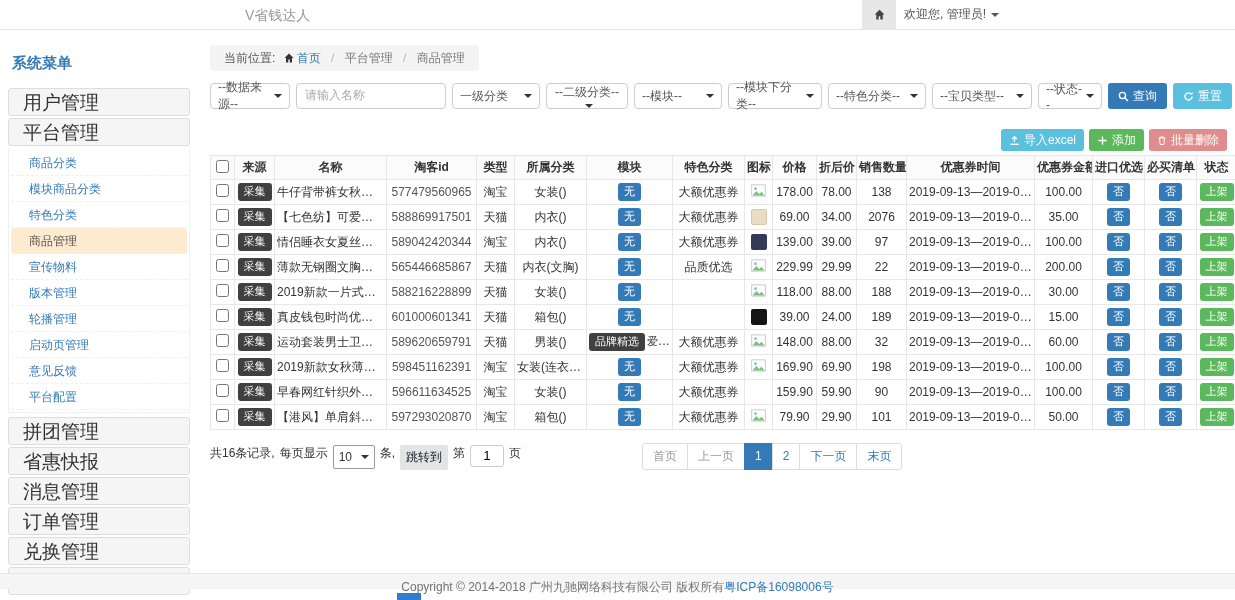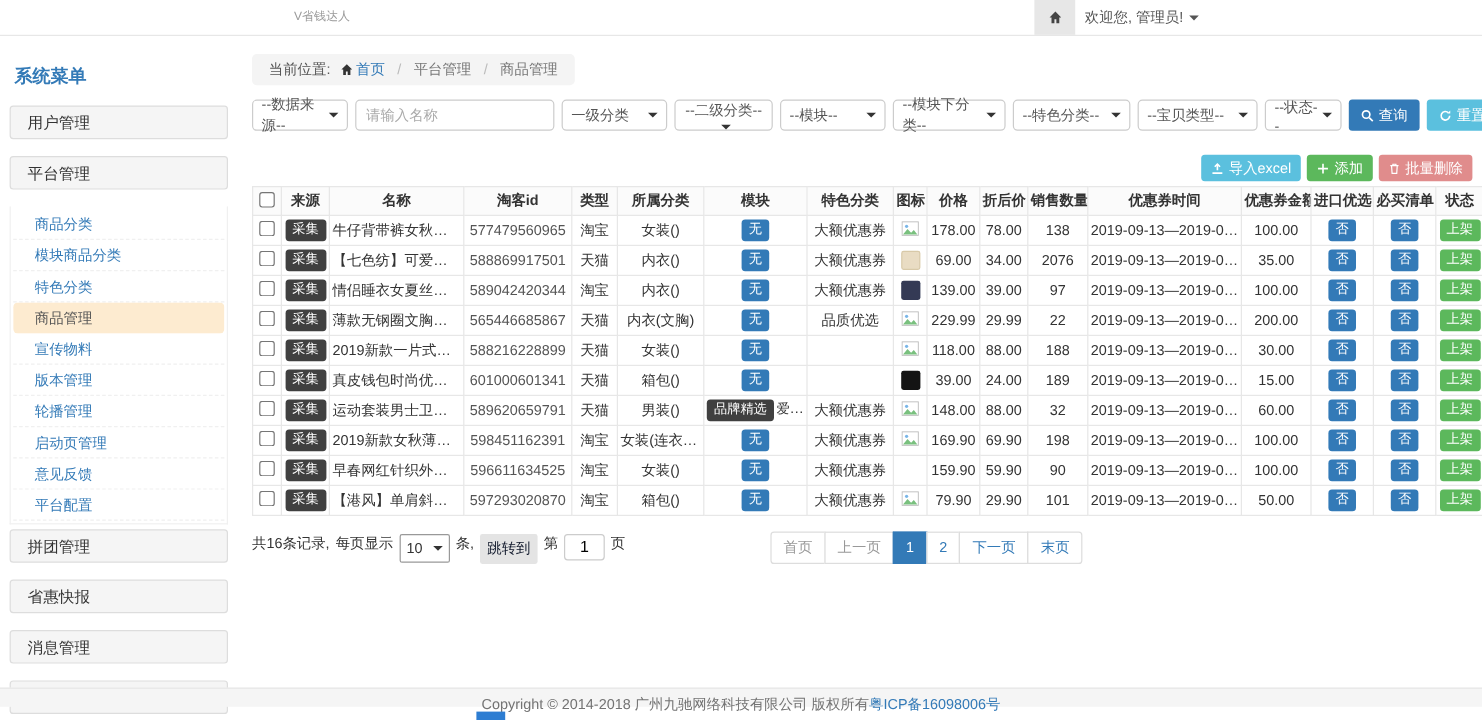--- a/index.html
+++ b/index.html
@@ -4,28 +4,28 @@
 <style>
   * { box-sizing: border-box; }
   html,body { margin:0; padding:0; }
   body {
     width:1235px; height:600px; overflow:hidden; position:relative;
     background:#fff; color:#333; font-size:12px;
     font-family:"Liberation Sans","DejaVu Sans",sans-serif;
   }
   
   .navbar { position:absolute; top:0; left:0; right:0; height:30px; background:#fff; border-bottom:1px solid #e7e7e7; z-index:4; }
-  .nav-title { position:absolute; left:245px; top:0; line-height:30px; font-size:10px; color:#9a9a9a; }
+  .nav-title { position:absolute; left:245px; top:0; line-height:30px; font-size:14px; color:#9a9a9a; }
   .nav-home { position:absolute; left:862px; top:0; width:34px; height:29px; background:#e7e7e7; display:flex; align-items:center; justify-content:center; color:#444; cursor:pointer; }
   .nav-user { position:absolute; left:904px; top:0; line-height:29px; color:#555; cursor:pointer; }
   .caret { display:inline-block; width:0; height:0; border-left:4px solid transparent; border-right:4px solid transparent; border-top:4px solid #555; margin-left:5px; vertical-align:middle; }
   
   .sidebar { position:absolute; left:8px; top:46px; width:182px; z-index:1; }
   .sidebar-title { color:#337ab7; font-size:15px; font-weight:bold; margin:8px 0 15px 4px; }
-  .menu-header { height:28px; line-height:27px; background:#f5f5f5; border:1px solid #ddd; border-radius:3px; padding-left:14px; margin-bottom:14px; color:#333; font-size:13px; cursor:pointer; }
+  .menu-header { height:28px; line-height:27px; background:#f5f5f5; border:1px solid #ddd; border-radius:3px; padding-left:14px; margin-bottom:2px; color:#333; font-size:19px; cursor:pointer; }
   .menu-body { background:#fff; border:1px solid #f0f0f0; border-top:none; margin-bottom:4px; padding:2px 2px; }
   .menu-link { height:26px; line-height:26px; padding-left:18px; color:#337ab7; border-bottom:1px dashed #f0f0f0; cursor:pointer; }
   .menu-link.active { background:#fdebd0; border-radius:4px; color:#555; border-bottom-color:transparent; }
   
   .main { position:absolute; left:210px; top:42px; width:1017px; z-index:1; }
   .breadcrumb { display:inline-block; height:26px; line-height:26px; background:#f4f4f4; border-radius:4px; padding:0 14px; color:#777; margin-top:3px; }
   .bc-prefix { color:#555; margin-right:4px; }
   .bc-home { color:#337ab7; cursor:pointer; }
   .bc-home svg { vertical-align:-2px; margin-right:2px; color:#333; }
   .bc-sep { color:#bbb; margin:0 7px; }
@@ -127,21 +127,21 @@
     <span>平台管理</span>
     <span class="bc-sep">/</span>
     <span>商品管理</span>
   </div>
 
   <div class="filter-bar" id="filter-bar">
     <div class="fselect" style="width: 80px;">
         <span class="flabel">--数据来源--</span>
         <span class="fcaret"></span>
       </div>
-      <input class="finput" placeholder="请输入名称" style="width: 166px;">
+      <input class="finput" placeholder="请输入名称" style="width: 150px; font-family: Liberation Mono, monospace;">
       <div class="fselect" style="width: 88px;">
         <span class="flabel">一级分类</span>
         <span class="fcaret"></span>
       </div>
       <div class="fselect" style="width: 82px; flex-direction: column;">
         <span class="flabel">--二级分类--</span>
         <span class="fcaret"></span>
       </div>
       <div class="fselect" style="width: 88px;">
         <span class="flabel">--模块--</span>

